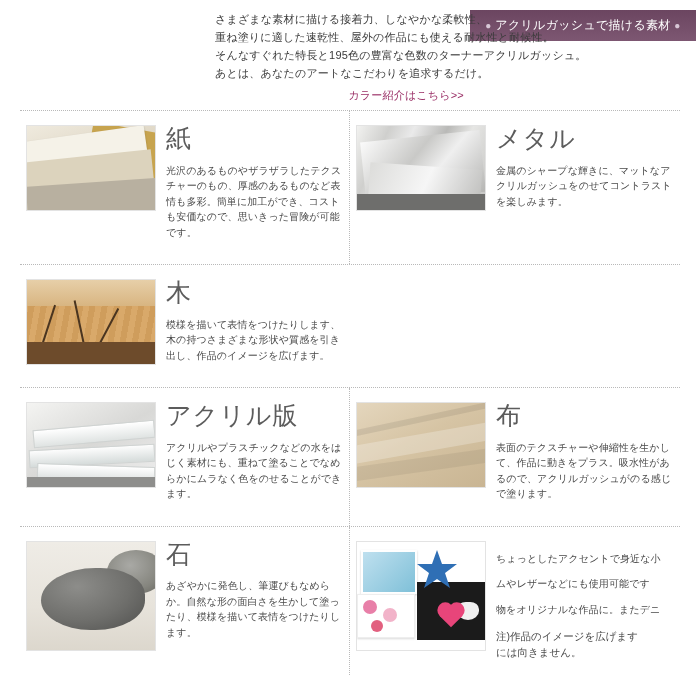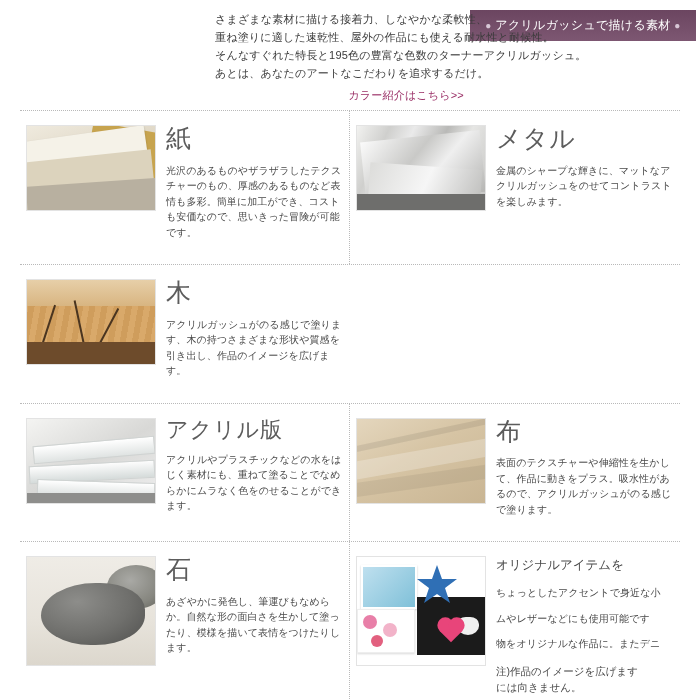--- a/index.html
+++ b/index.html
@@ -114,21 +114,21 @@
   }
   .mat-title {
     font-family: "DejaVu Serif", serif;
     font-size: 25px;
     line-height: 1.1;
     color: #5c5c5c;
     margin: 0 0 6px 0;
     letter-spacing: 1px;
     font-weight: normal;
   }
-  .mat-title.small { font-size: 22px; }
+  .mat-title.small { font-size: 25px; }
   .mat-desc {
     font-size: 10px;
     line-height: 1.55;
     color: #4a4a4a;
     letter-spacing: 0.1px;
   }
 
   
   .row.last .cell.right { flex-direction: row; }
   .orig-title {
@@ -269,21 +269,21 @@
         <div class="thumb">
           <div class="ph wood-bg"></div>
             <div class="ph wood-top"></div>
             <div class="ph wood-br"></div>
             <div class="ph wood-br2"></div>
             <div class="ph wood-br3"></div>
             <div class="ph wood-dark"></div>
         </div>
         <div class="txt">
           <h2 class="mat-title">木</h2>
-          <p class="mat-desc">アクリルガッシュがのる感じで塗ります、木の持つさまざまな形状や質感を引き出し、作品のイメージを広げます。</p>
+          <p class="mat-desc">模様を描いて表情をつけたりします、木の持つさまざまな形状や質感を引き出し、作品のイメージを広げます。</p>
         </div>
       </div>
     </div>
 
     <div class="row">
       <div class="cell left">
         <div class="thumb">
           <div class="ph acr-bg"></div>
             <div class="ph acr-p1"></div>
             <div class="ph acr-p2"></div>
@@ -332,21 +332,20 @@
           <div class="ph item-shirt"></div>
           <div class="ph item-cat"></div>
           <div class="ph item-heart"></div>
           <div class="ph item-star">
             <svg width="44" height="42" viewBox="0 0 44 42">
                 <polygon points="22,2 27,16 42,16 30,25 35,40 22,31 9,40 14,25 2,16 17,16" fill="#2f6fb5"></polygon>
               </svg>
           </div>
         </div>
         <div class="txt">
-          <div class="orig-title">オリジナルアイテムを</div>
           <p class="mat-desc">ちょっとしたアクセントで身近な小</p>
           <p class="mat-desc">ムやレザーなどにも使用可能です</p>
           <p class="mat-desc">物をオリジナルな作品に。またデニ</p>
           <div class="orig-note">
             <div>注)作品のイメージを広げます</div>
             <div>には向きません。</div>
           </div>
         </div>
       </div>
     </div>

